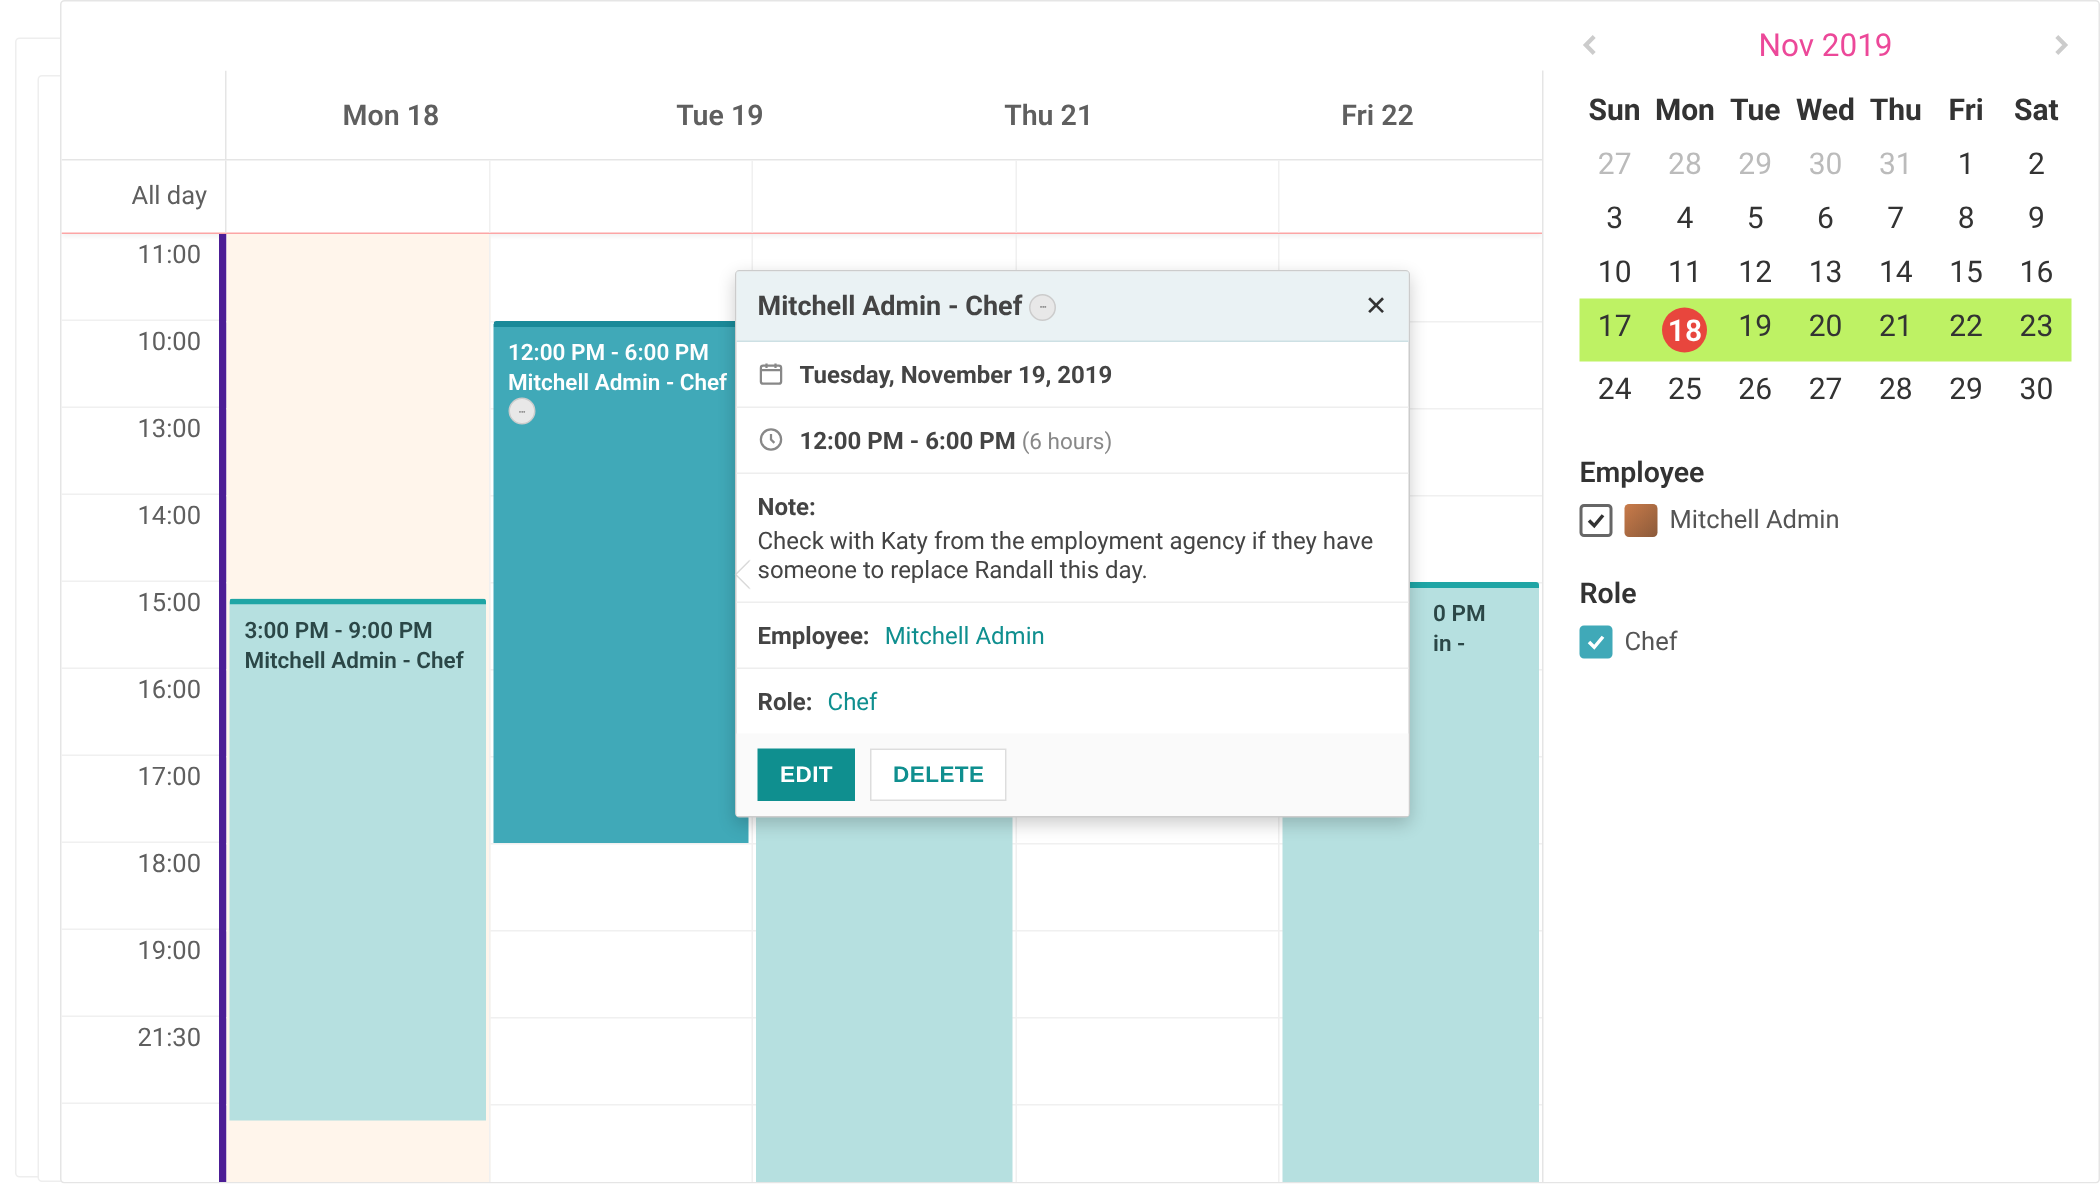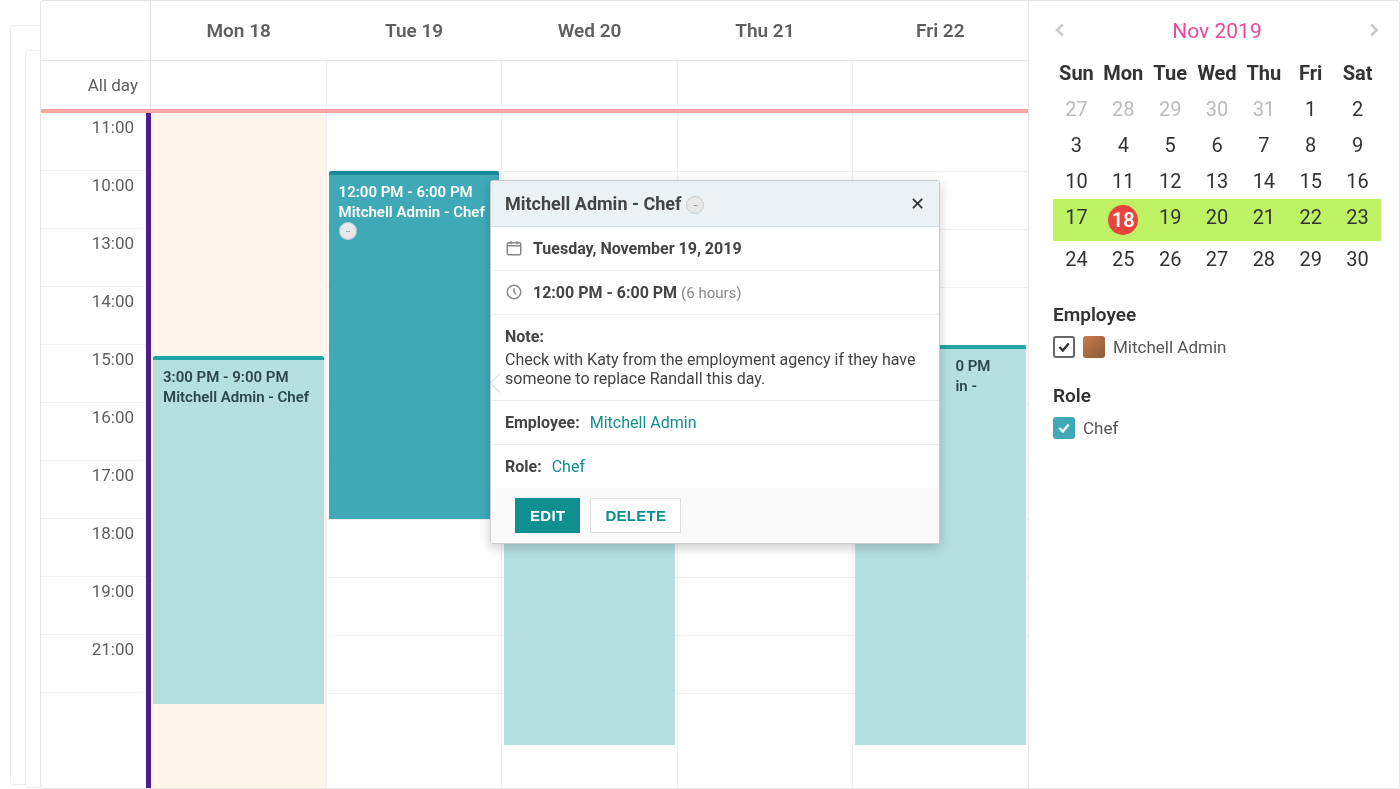--- a/index.html
+++ b/index.html
@@ -1,23 +1,23 @@
 <!DOCTYPE html>
 <html><head>
 <meta charset="utf-8">
 <style>
 * { box-sizing: border-box; margin: 0; padding: 0; }
 body { font-family: -apple-system, BlinkMacSystemFont, "Segoe UI", Roboto, Helvetica, Arial, sans-serif; color: #333; background: #fff; }
 .app { position: relative; width: 1400px; height: 789px; overflow: hidden; }
 .main { position: absolute; top: 0; left: 40px; right: 0; bottom: 0; display: flex; border: 1px solid #e5e5e5; border-radius: 3px; background: #fff; }
-.calendar { flex: 1; display: flex; flex-direction: column; border-right: 1px solid #e5e5e5; overflow: hidden; }
+.calendar { flex: 1; display: flex; flex-direction: column; border-right: 1px solid #e5e5e5; overflow: hidden; margin-top: 46px; }
 .cal-header { display: flex; border-bottom: 1px solid #e5e5e5; }
 .cal-header .corner { width: 110px; border-right: 1px solid #e5e5e5; }
 .cal-header .day { flex: 1; text-align: center; padding: 18px 0; font-weight: 600; color: #5f5f5f; font-size: 19px; }
-.allday-row { display: flex; border-bottom: 4px solid #fca5a5; box-shadow: 0 2px 3px rgba(0,0,0,0.05); }
+.allday-row { display: flex; border-bottom: 1px solid #fca5a5; box-shadow: 0 2px 3px rgba(0,0,0,0.05); }
 .allday-row .label { width: 110px; text-align: right; padding: 14px 12px 14px 0; color: #5f5f5f; font-size: 17px; border-right: 1px solid #e5e5e5; }
 .allday-row .cells { flex: 1; display: flex; }
 .allday-row .cell { flex: 1; border-right: 1px solid #f0f0f0; }
 .allday-row .cell:last-child { border-right: none; }
 .grid { flex: 1; display: flex; overflow: hidden; }
 .times { width: 110px; border-right: 5px solid #4c1d95; }
 .time-slot { height: 58px; border-bottom: 1px solid #f0f0f0; text-align: right; padding: 4px 12px 0 0; color: #5f5f5f; font-size: 17px; position: relative; }
 .cols { flex: 1; display: flex; position: relative; }
 .col { flex: 1; border-right: 1px solid #f0f0f0; position: relative; }
 .col:last-child { border-right: none; }
@@ -34,21 +34,21 @@
 .popover-header { background: #eaf2f4; padding: 12px 14px; border-bottom: 1px solid #cde0e4; display:flex; align-items:center; justify-content:space-between; }
 .popover-header .title { font-weight: 700; font-size: 18px; color: #444; }
 .popover-header .close { cursor:pointer; font-size: 18px; color: #333; }
 .popover-row { padding: 12px 14px; border-bottom: 1px solid #eee; font-size: 16px; color:#444; display:flex; align-items:flex-start; gap:10px; flex-wrap:wrap; }
 .popover-row.noborder { border-bottom:none; }
 .popover-row .icon { color:#888; display:inline-flex; }
 .popover-row strong { font-weight:700; }
 .popover-row .muted { color:#888; font-size:15px; }
 .popover-row .link { color:#0f8f8f; cursor:pointer; }
 .note-body { width:100%; margin-top:4px; color:#444; }
-.popover-actions { padding: 10px 24px; background:#fafafa; display:flex; gap:10px; }
+.popover-actions { padding: 10px 14px; background:#fafafa; display:flex; gap:10px; }
 .btn { padding: 8px 14px; font-size: 15px; font-weight:600; border:1px solid transparent; cursor:pointer; letter-spacing:0.3px; }
 .btn.primary { background:#0f8f8f; color:#fff; }
 .btn.secondary { background:#fff; color:#0f8f8f; border-color:#ddd; }
 .sidebar { width: 370px; padding: 18px 18px 18px 24px; }
 .mini-cal { }
 .mini-header { display:flex; align-items:center; justify-content:space-between; margin-bottom:12px; }
 .mini-header .nav { color:#ccc; cursor:pointer; }
 .mini-header .nav svg { width:14px; height:14px; }
 .mini-header .month { font-weight:400; font-size:21px; color:#ec4899; }
 .mini-grid { width:100%; }
@@ -75,21 +75,20 @@
 
 <div class="app">
   <div class="shadow1"></div>
   <div class="shadow2"></div>
   <div class="main">
     <div class="calendar">
       <div class="cal-header">
         <div class="corner"></div>
         <div class="day">Mon 18</div>
         <div class="day">Tue 19</div>
-        <div class="day">Wed 20</div>
         <div class="day">Thu 21</div>
         <div class="day">Fri 22</div>
       </div>
       <div class="allday-row">
         <div class="label">All day</div>
         <div class="cells">
           <div class="cell today"></div>
           <div class="cell"></div>
           <div class="cell"></div>
           <div class="cell"></div>
@@ -100,21 +99,21 @@
         <div class="times">
           <div class="time-slot">11:00</div>
           <div class="time-slot">10:00</div>
           <div class="time-slot">13:00</div>
           <div class="time-slot">14:00</div>
           <div class="time-slot">15:00</div>
           <div class="time-slot">16:00</div>
           <div class="time-slot">17:00</div>
           <div class="time-slot">18:00</div>
           <div class="time-slot">19:00</div>
-          <div class="time-slot">21:00</div>
+          <div class="time-slot">21:30</div>
         </div>
         <div class="cols">
 
           <div class="hour-line" style="top:58px"></div>
             <div class="hour-line" style="top:116px"></div>
             <div class="hour-line" style="top:174px"></div>
             <div class="hour-line" style="top:232px"></div>
             <div class="hour-line" style="top:290px"></div>
             <div class="hour-line" style="top:348px"></div>
             <div class="hour-line" style="top:406px"></div>

